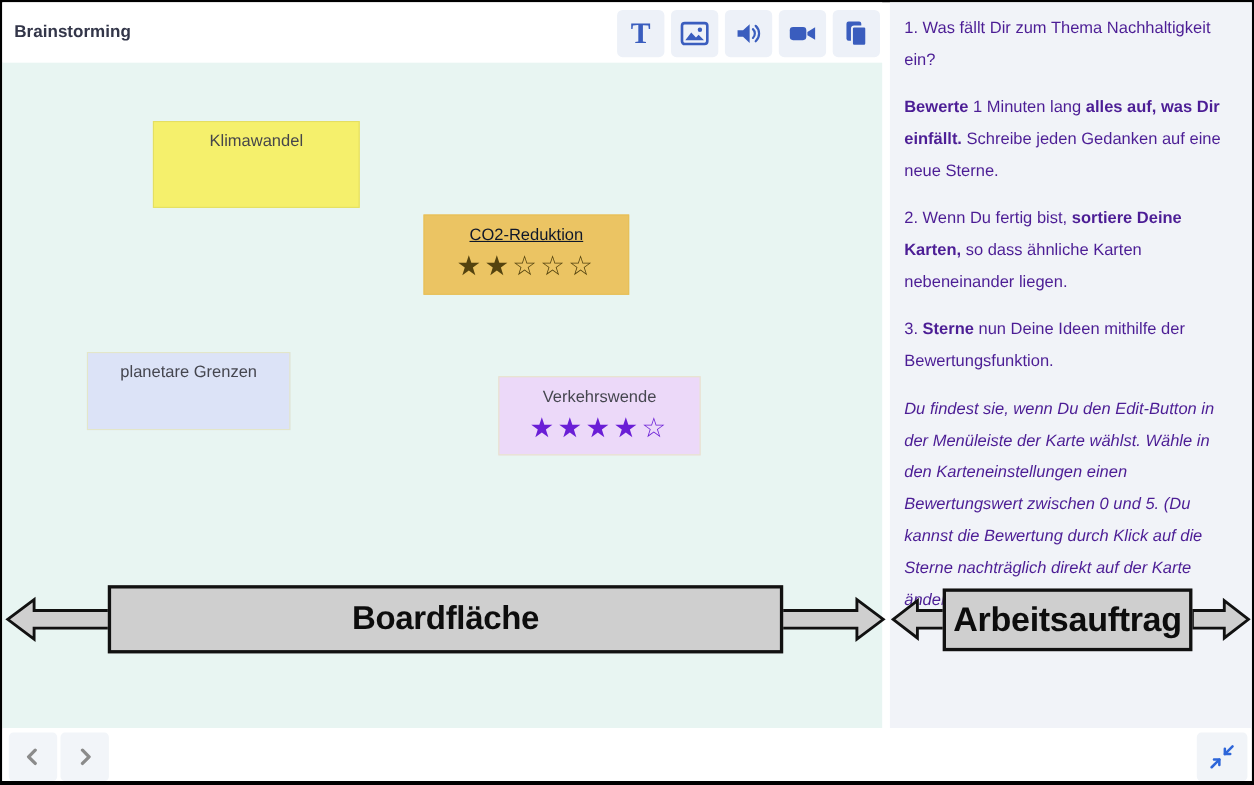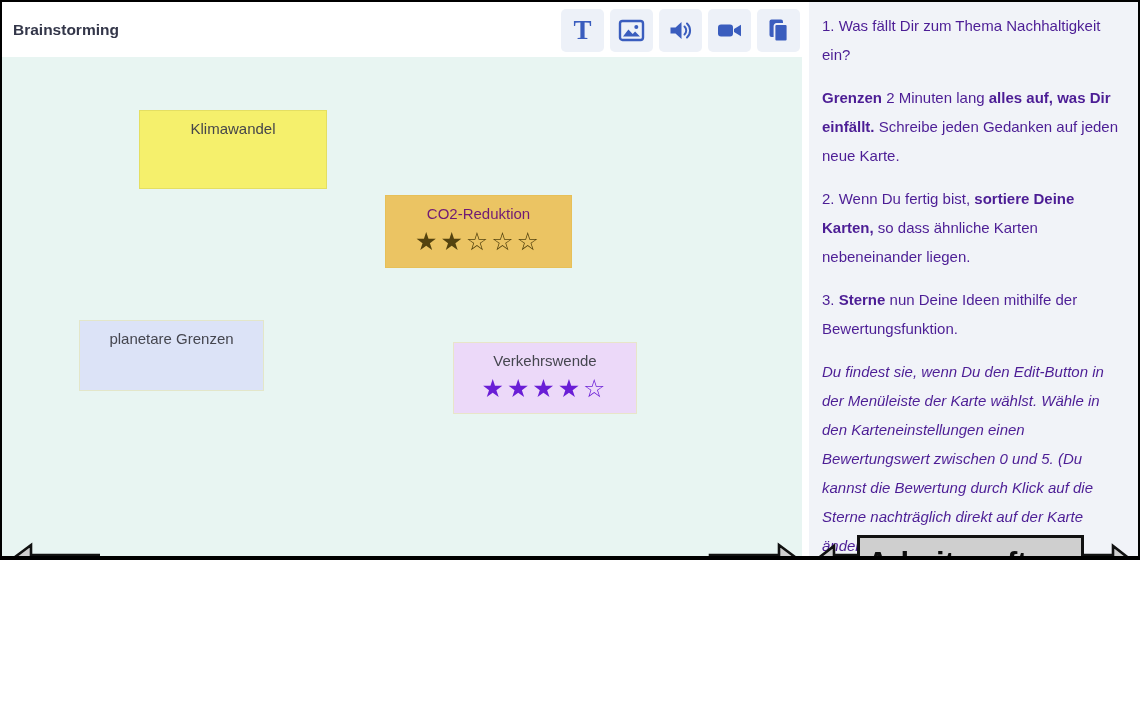--- a/index.html
+++ b/index.html
@@ -1,18 +1,18 @@
 <!DOCTYPE html>
 <html><head>
 <meta charset="utf-8">
 <style>
   * { margin:0; padding:0; box-sizing:border-box; }
   body { background:#fff; font-family:"Liberation Sans", sans-serif; }
   .page {
-    position:relative; width:1140px; height:560px;
+    position:relative; width:1140px; height:714px;
     border:2px solid #000; border-bottom-width:4px;
     background:#ffffff; overflow:hidden;
   }
   
   .topbar { position:absolute; left:0; top:0; width:800px; height:55px; background:#ffffff; }
   .board-title { position:absolute; left:11px; top:19px; font-size:15.5px; font-weight:700; color:#333649; }
   .toolbar { position:absolute; left:559px; top:7px; display:flex; gap:6px; }
   .tool-btn { width:43px; height:43px; background:#edf1f8; border-radius:5px;
               display:flex; align-items:center; justify-content:center; cursor:pointer; }
   .tool-btn .tglyph { font-family:"Liberation Serif", serif; font-weight:700; font-size:27px; color:#3a5dbe; line-height:1; }
@@ -81,46 +81,47 @@
         </svg>
       </div>
     </div>
   </div>
 
   <div class="board">
       <div class="card" style="left: 137px; top: 53px; width: 188px; height: 79px; background: rgb(245, 240, 108); border-color: rgb(228, 223, 98);">
         <div class="card-title" style="color: rgb(70, 70, 74);">Klimawandel</div>
       </div>
       <div class="card" style="left: 383px; top: 138px; width: 187px; height: 73px; background: rgb(235, 196, 99); border-color: rgb(231, 192, 88);">
-        <div class="card-title" style="color: #701a75;">CO2-Reduktion</div>
+        <div class="card-title" style="color: #0f172a; text-decoration: underline;">CO2-Reduktion</div>
         <div class="card-stars" style="color: rgb(84, 67, 15);">★★☆☆☆</div>
       </div>
       <div class="card" style="left: 77px; top: 263px; width: 185px; height: 71px; background: rgb(220, 227, 247); border-color: rgb(227, 230, 201);">
         <div class="card-title" style="color: rgb(69, 70, 79);">planetare Grenzen</div>
       </div>
       <div class="card" style="left: 451px; top: 285px; width: 184px; height: 72px; background: rgb(236, 217, 249); border-color: rgb(232, 229, 201);">
         <div class="card-title" style="color: rgb(69, 70, 79);">Verkehrswende</div>
         <div class="card-stars" style="color: rgb(106, 30, 214);">★★★★☆</div>
       </div>
     </div>
 
   <div class="sidebar">
       <p class="side-para"><span>1. Was fällt Dir zum Thema Nachhaltigkeit ein?</span></p>
-      <p class="side-para"><span style="font-weight: 700;">Grenzen</span><span> 2 Minuten lang </span><span style="font-weight: 700;">alles auf, was Dir einfällt.</span><span> Schreibe jeden Gedanken auf jeden neue Karte.</span></p>
+      <p class="side-para"><span style="font-weight: 700;">Bewerte</span><span> 1 Minuten lang </span><span style="font-weight: 700;">alles auf, was Dir einfällt.</span><span> Schreibe jeden Gedanken auf eine neue Sterne.</span></p>
       <p class="side-para"><span>2. Wenn Du fertig bist, </span><span style="font-weight: 700;">sortiere Deine Karten,</span><span> so dass ähnliche Karten nebeneinander liegen.</span></p>
       <p class="side-para"><span>3. </span><span style="font-weight: 700;">Sterne</span><span> nun Deine Ideen mithilfe der Bewertungsfunktion.</span></p>
       <p class="side-para italic"><span>Du findest sie, wenn Du den Edit-Button in der Menüleiste der Karte wählst. Wähle in den Karteneinstellungen einen Bewertungswert zwischen 0 und 5. (Du kannst die Bewertung durch Klick auf die Sterne nachträglich direkt auf der Karte ändern.)</span></p>
     </div>
 
   <svg class="anno-arrow" style="left:2px; top:539px;" width="96" height="44" viewBox="0 0 96 44">
     <polygon points="3,22 27,4 27,14 96,14 96,30 27,30 27,40" fill="#cfcfcf" stroke="#111" stroke-width="2.6"></polygon>
   </svg>
   <svg class="anno-arrow" style="left:706px; top:539px;" width="98" height="44" viewBox="0 0 98 44">
     <polygon points="95,22 71,4 71,14 2,14 2,30 71,30 71,40" fill="#cfcfcf" stroke="#111" stroke-width="2.6"></polygon>
   </svg>
+  <div class="anno-box" id="board-label-box">Boardfläche</div>
 
   <svg class="anno-arrow" style="left:808px; top:540px;" width="50" height="43" viewBox="0 0 50 43">
     <polygon points="2,21 24,4 24,13 49,13 49,29 24,29 24,38" fill="#cfcfcf" stroke="#111" stroke-width="2.6"></polygon>
   </svg>
   <svg class="anno-arrow" style="left:1080px; top:540px;" width="55" height="43" viewBox="0 0 55 43">
     <polygon points="53,21 31,4 31,13 2,13 2,29 31,29 31,38" fill="#cfcfcf" stroke="#111" stroke-width="2.6"></polygon>
   </svg>
   <div class="anno-box" id="sidebar-label-box">Arbeitsauftrag</div>
 
   <div class="footer">

